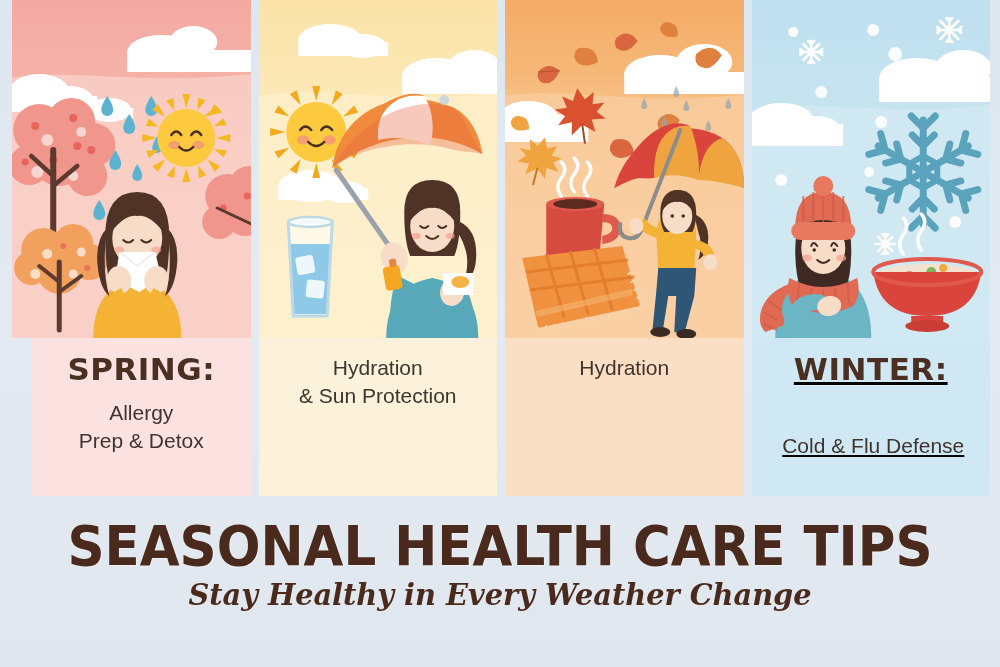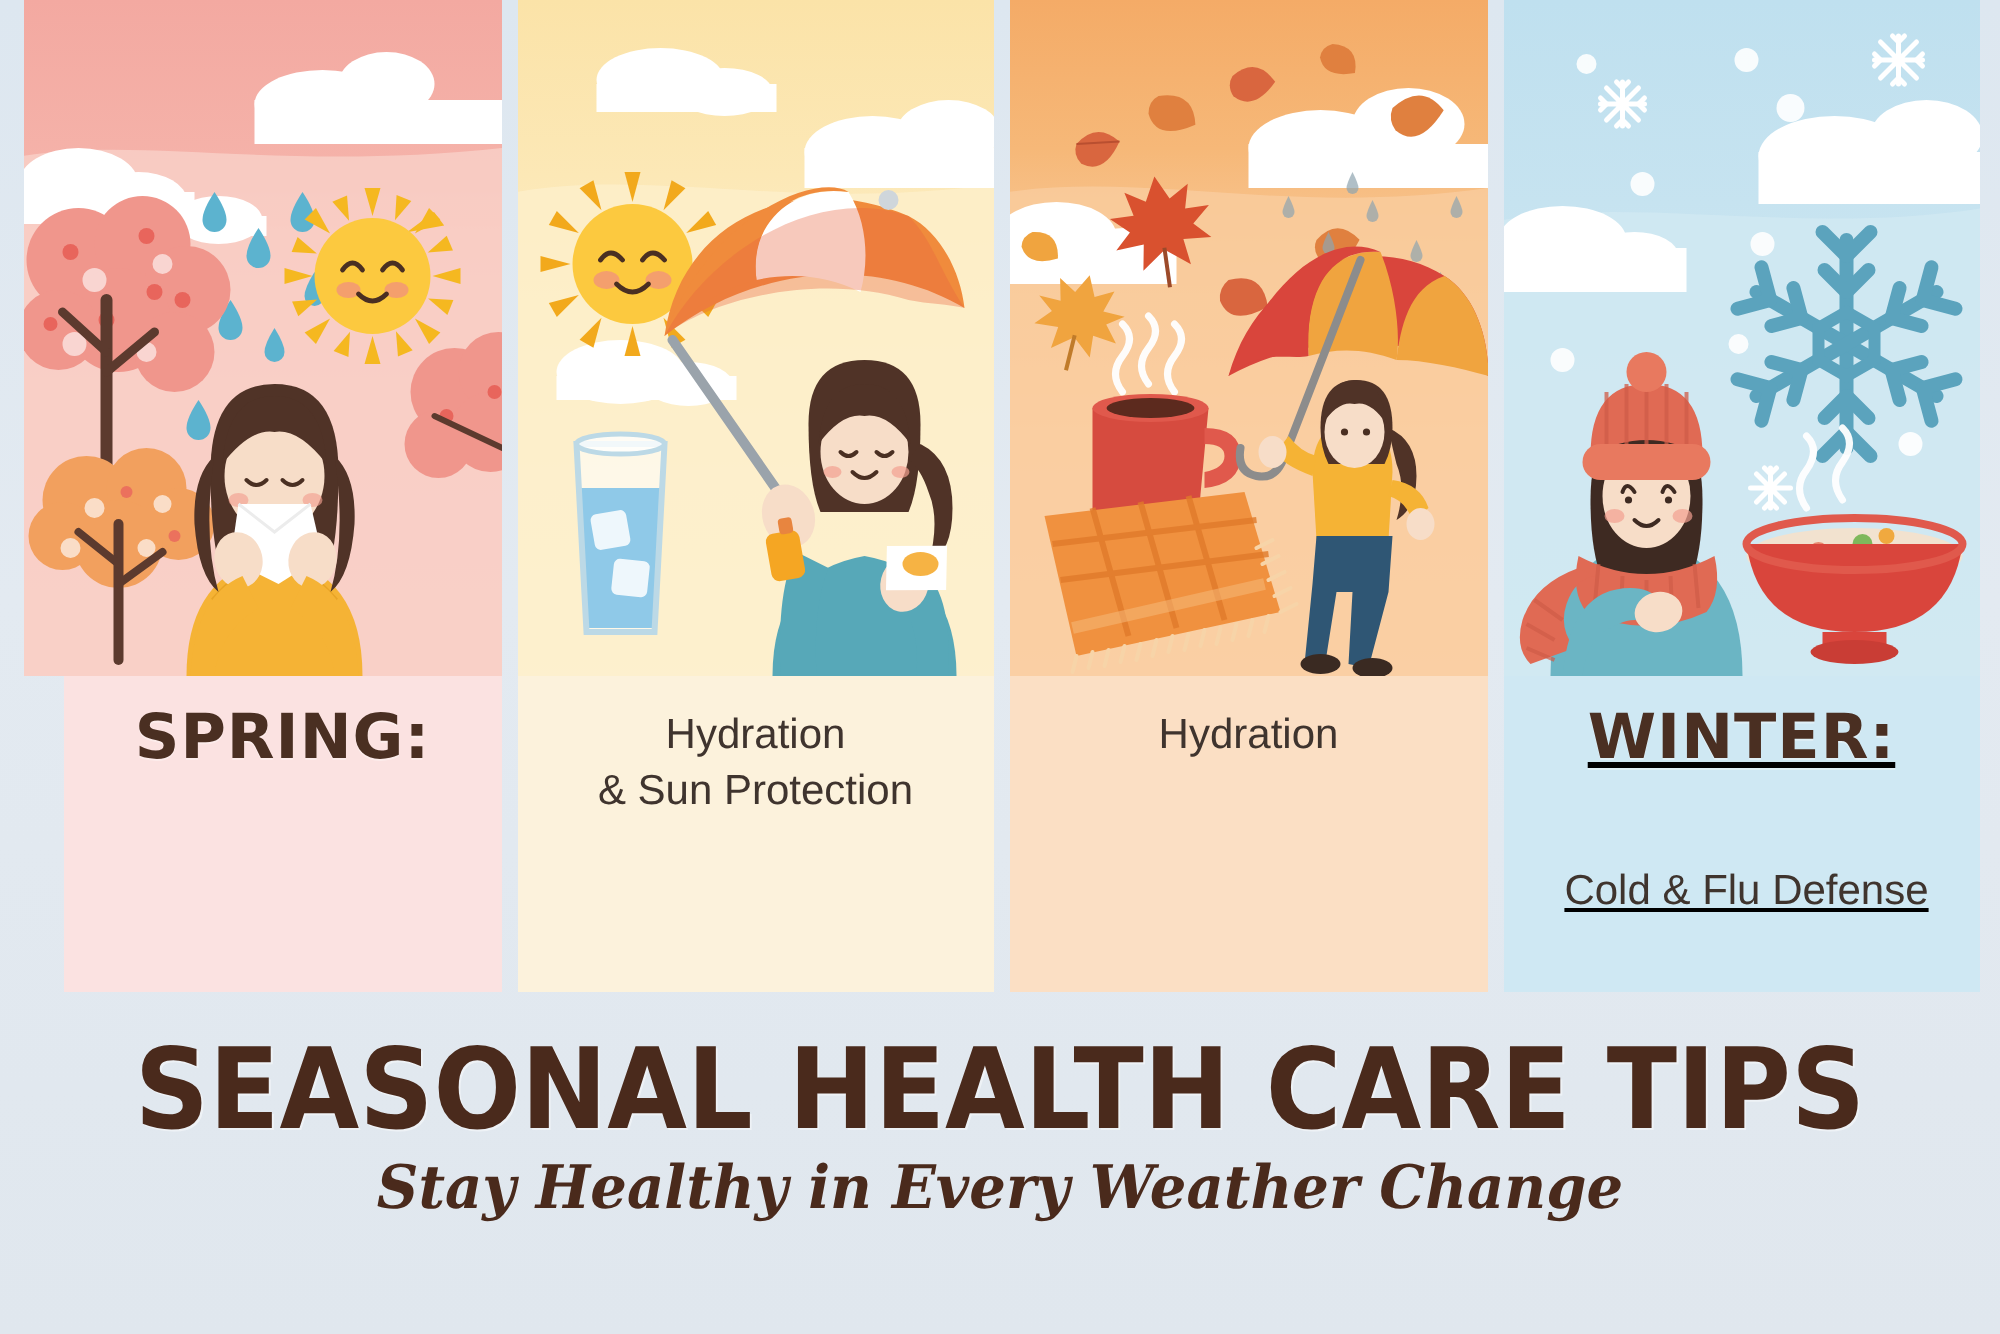--- a/index.html
+++ b/index.html
@@ -306,20 +306,24 @@
             <ellipse cx="108" cy="280" rx="12" ry="14" fill="#f7ddc8" transform="rotate(-12 108 280)"></ellipse>
             <ellipse cx="145" cy="280" rx="12" ry="14" fill="#f7ddc8" transform="rotate(12 145 280)"></ellipse>
 
             <path d="M84 338 q2 -40 26 -50 l8 16 q-20 12 -22 34z" fill="#f5b335"></path>
             <path d="M168 338 q-2 -40 -26 -50 l-8 16 q20 12 22 34z" fill="#f5b335"></path>
           </g>
         </svg>
       </div>
       <div class="caption">
         <div class="season-title">SPRING:</div>
+        <div class="season-desc">
+          <span>Allergy</span><br>
+          <span>Prep &amp; Detox</span>
+        </div>
       </div>
     </div>
 
     <div class="panel p-summer">
       <div class="scene">
         <svg viewBox="0 0 240 338" preserveAspectRatio="xMidYMid slice">
           <path d="M0 96 C70 84 140 106 240 92 L240 338 L0 338 Z" fill="#fdeec9" opacity="0.85"></path>
           <g fill="#ffffff">
             <ellipse cx="72" cy="40" rx="32" ry="16"></ellipse>
             <ellipse cx="104" cy="46" rx="24" ry="12"></ellipse>

